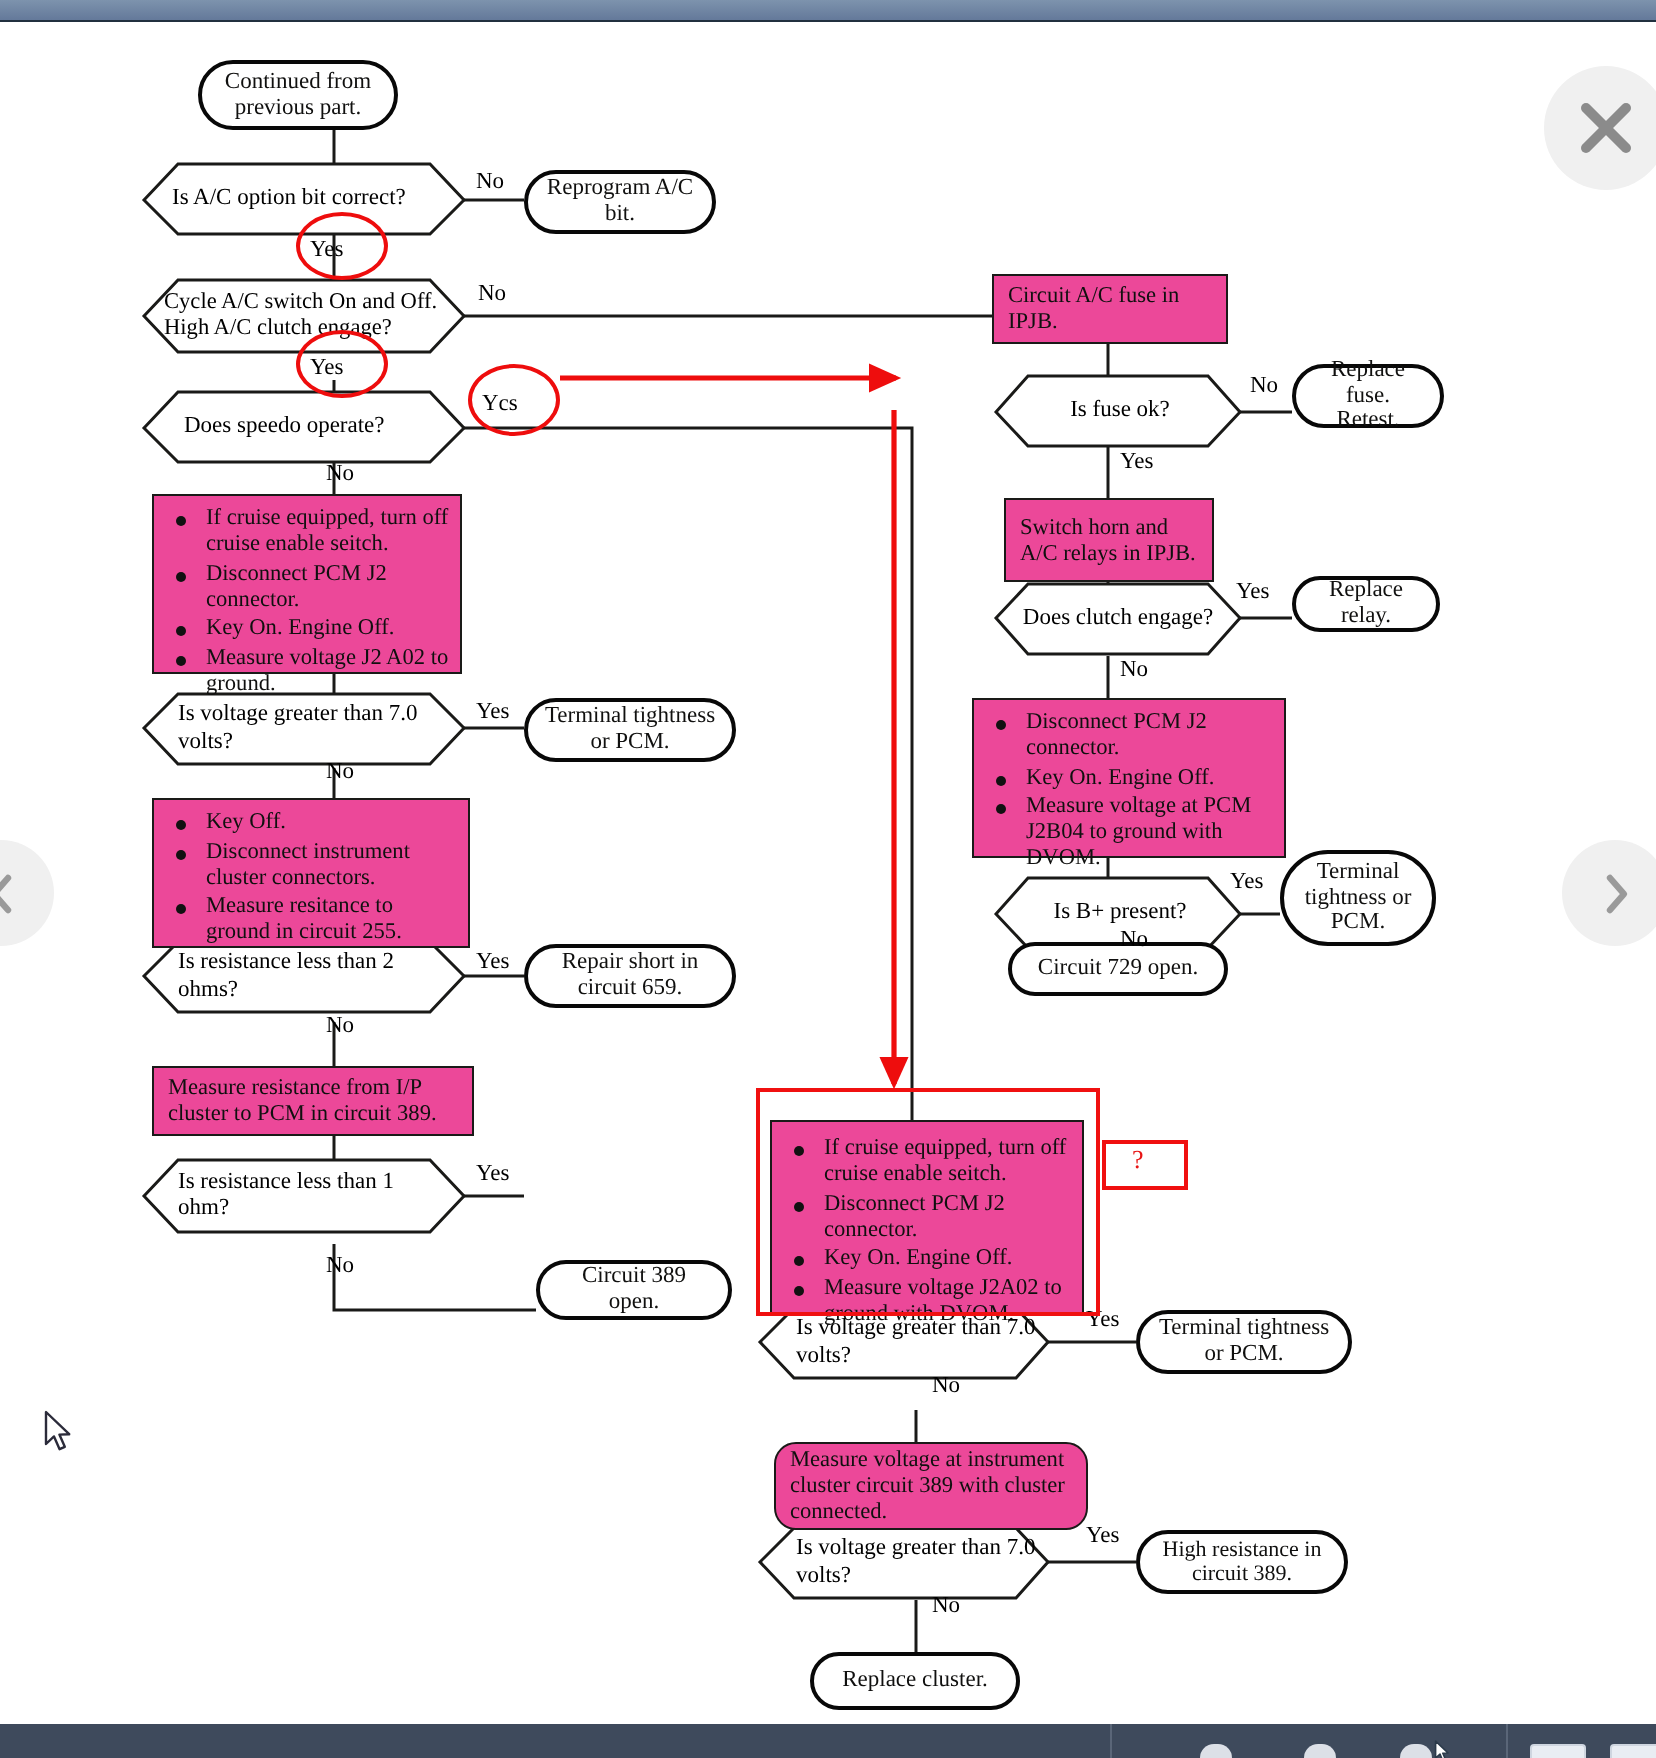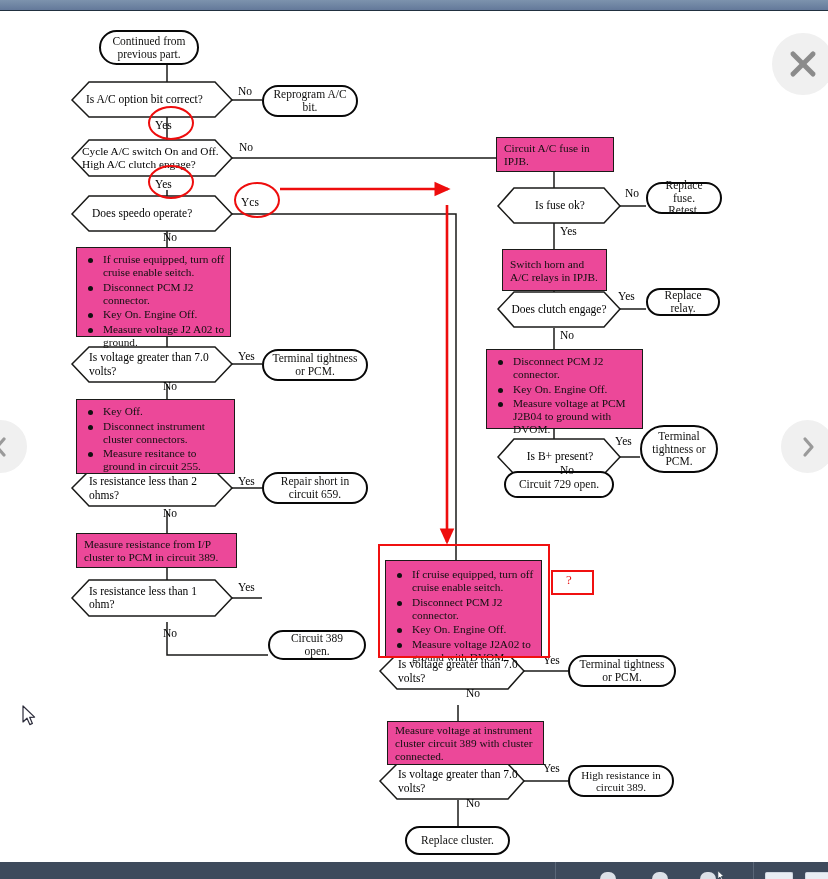--- a/index.html
+++ b/index.html
@@ -222,21 +222,21 @@
     <div class="node proc" style="left:385px;top:550px;width:157px;height:98px;font-size:11.3px;">
       <ul class="bul" style="padding-top:7px;">
         <li>If cruise equipped, turn off cruise enable seitch.</li>
         <li>Disconnect PCM J2 connector.</li>
         <li>Key On. Engine Off.</li>
         <li>Measure voltage J2A02 to ground with DVOM.</li>
       </ul>
     </div>
 
     <div class="node proc" style="left:387px;top:711px;width:157px;height:44px;font-size:11.3px;
-                display:flex;align-items:center;">
+                display:flex;align-items:center;border-radius:11px;">
       <div class="pt">Measure voltage at instrument cluster circuit 389 with cluster connected.</div>
     </div>
 
     <div class="dec-label" style="left:86px;top:72px;width:130px;height:35px;font-size:11.5px;">
       <span>Is A/C option bit correct?</span>
     </div>
     <div class="dec-label" style="left:82px;top:130px;width:138px;height:36px;font-size:11.3px;">
       <span>Cycle A/C switch On and Off. High A/C clutch engage?</span>
     </div>
     <div class="dec-label" style="left:92px;top:186px;width:125px;height:35px;font-size:11.5px;">

